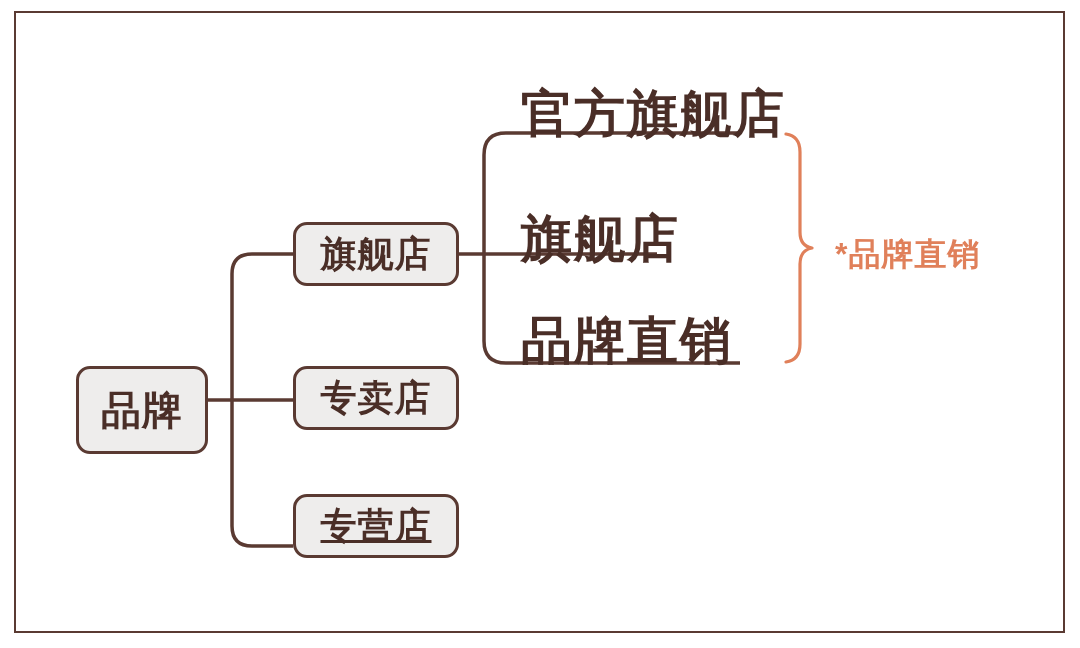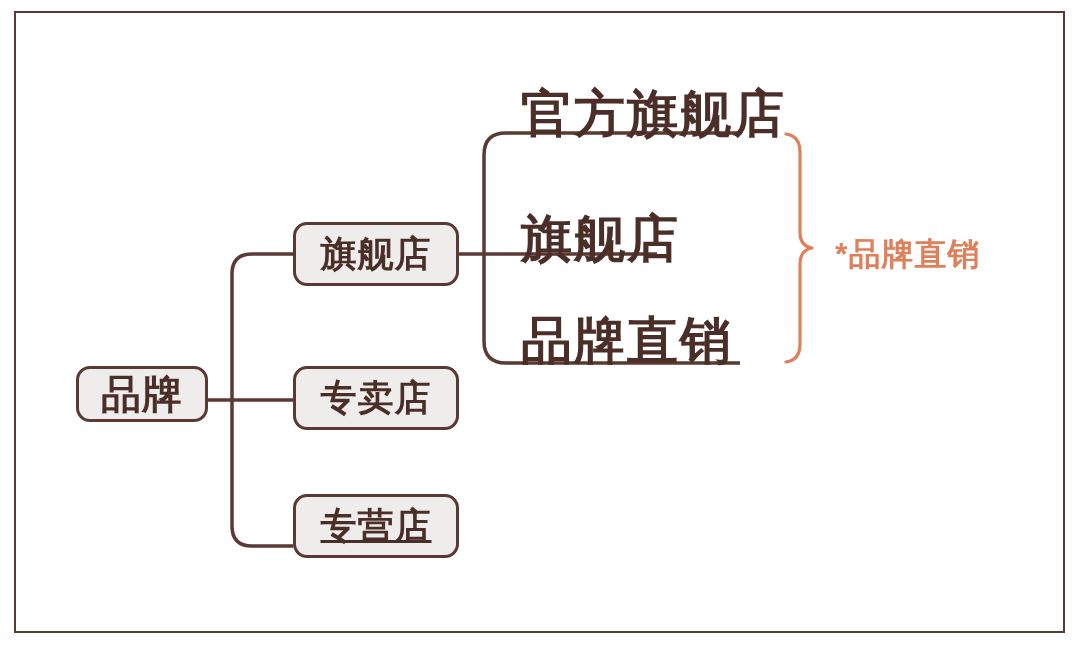--- a/index.html
+++ b/index.html
@@ -47,21 +47,21 @@
     justify-content: center;
     color: #4a2e27;
     font-weight: 700;
     letter-spacing: 1px;
     white-space: nowrap;
   }
   .node-root {
     left: 76px;
     top: 366px;
     width: 132px;
-    height: 56px;
+    height: 88px;
     font-size: 40px;
   }
   .node-l2 {
     left: 293px;
     width: 166px;
     height: 64px;
     font-size: 36px;
   }
   .node-flagship { top: 222px; }
   .node-exclusive { top: 366px; justify-content: center; }

